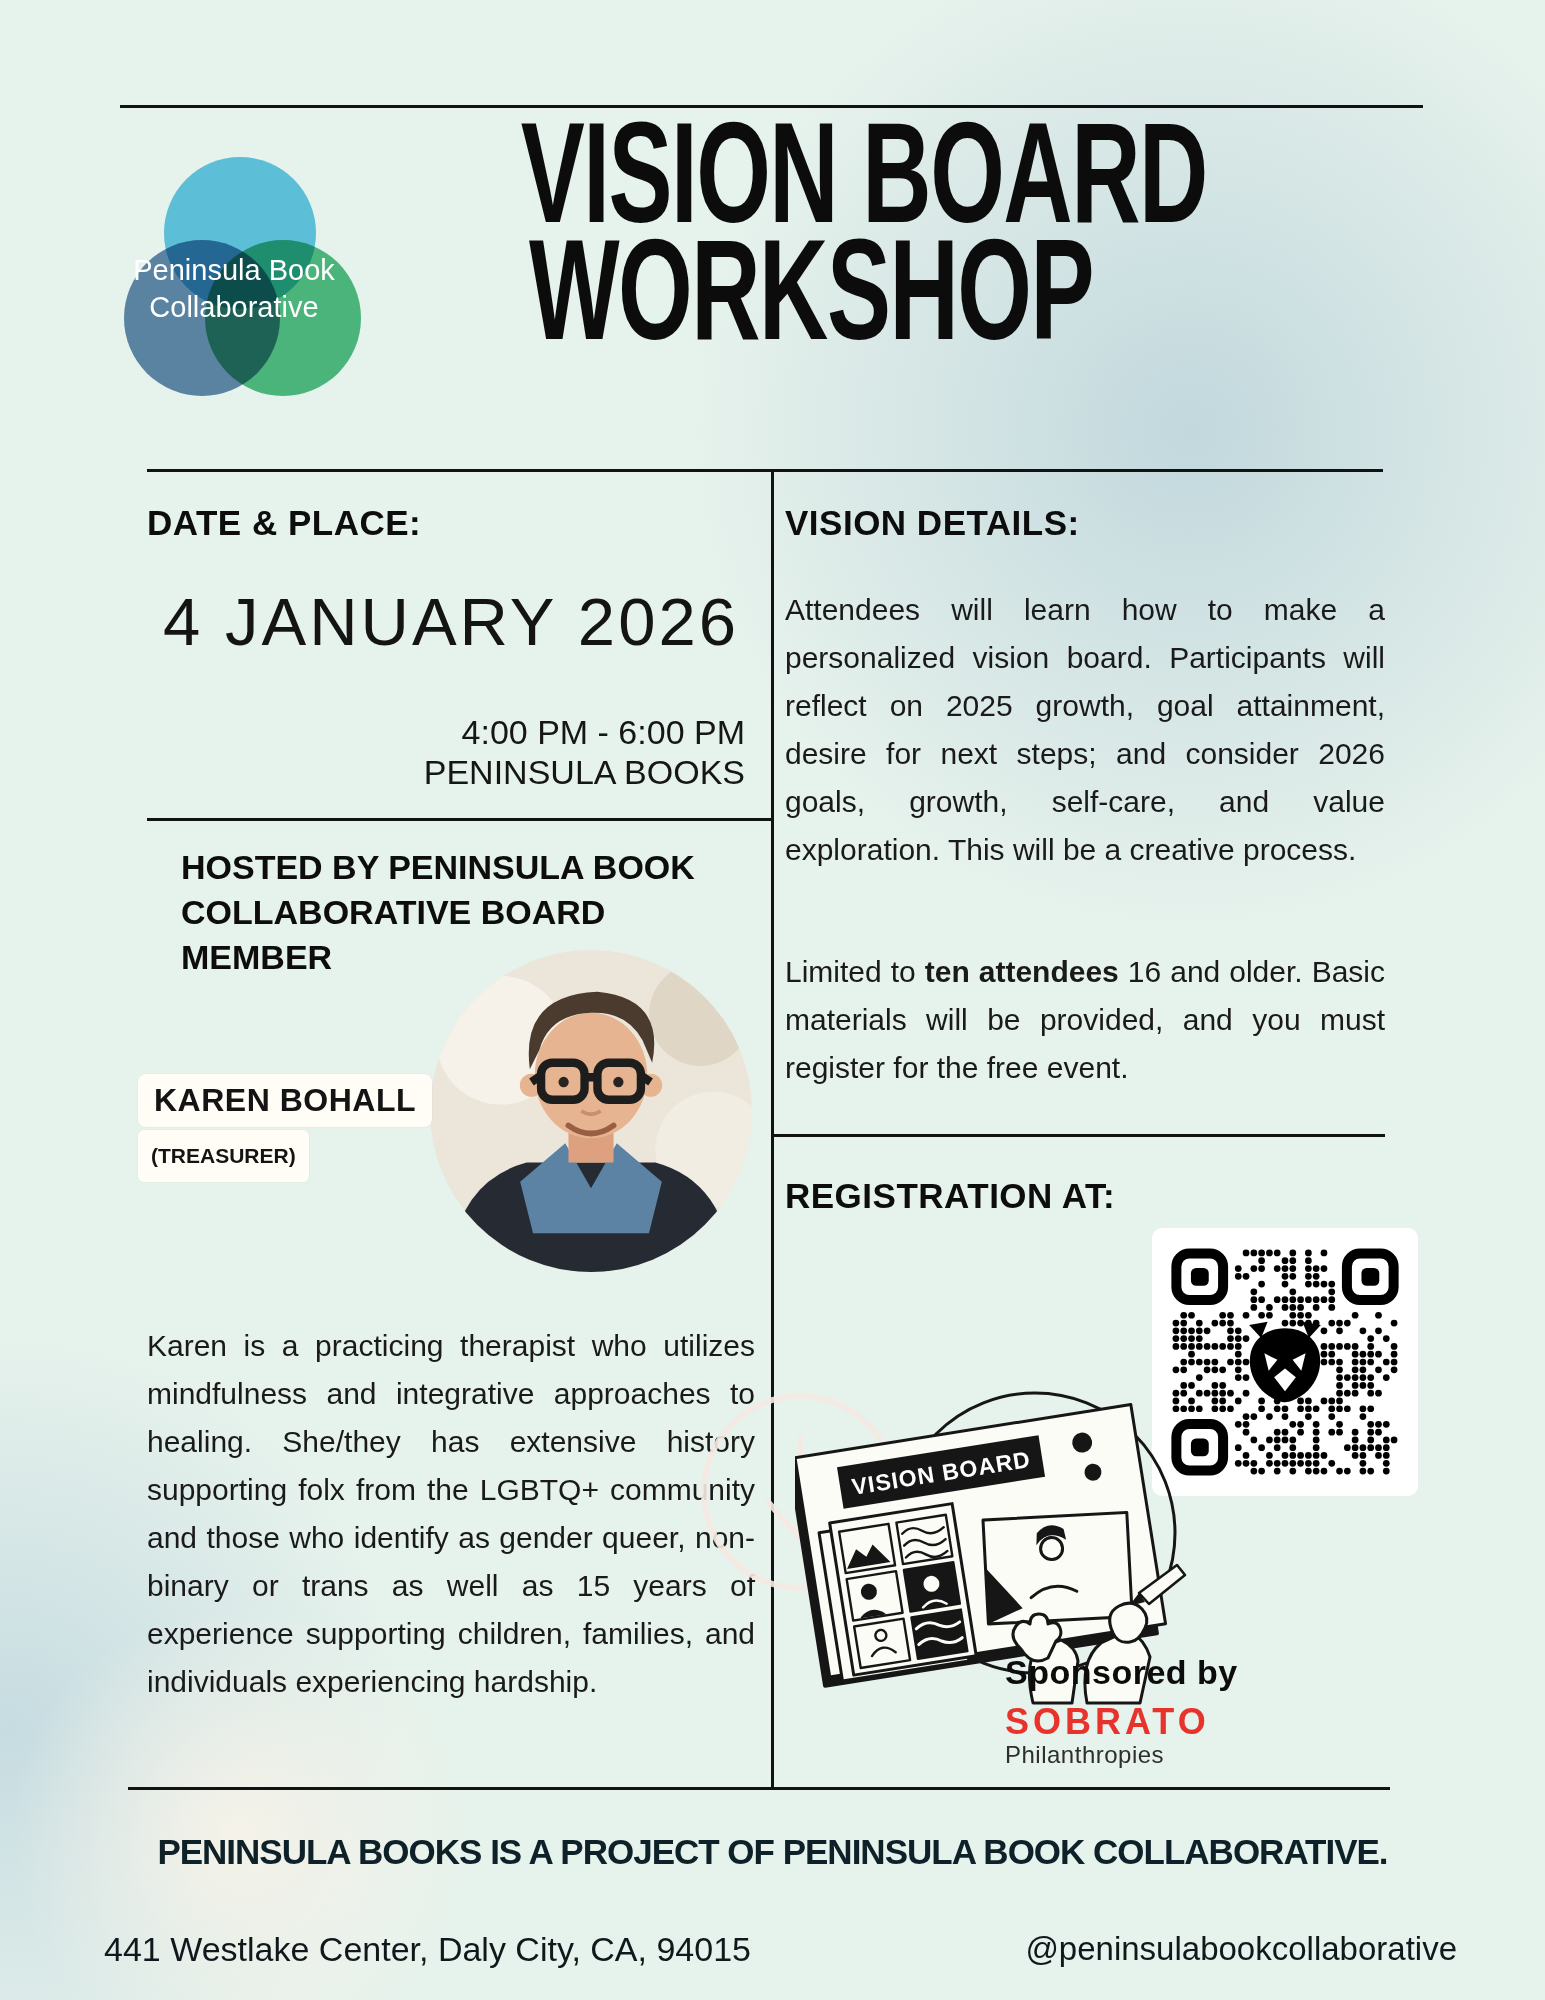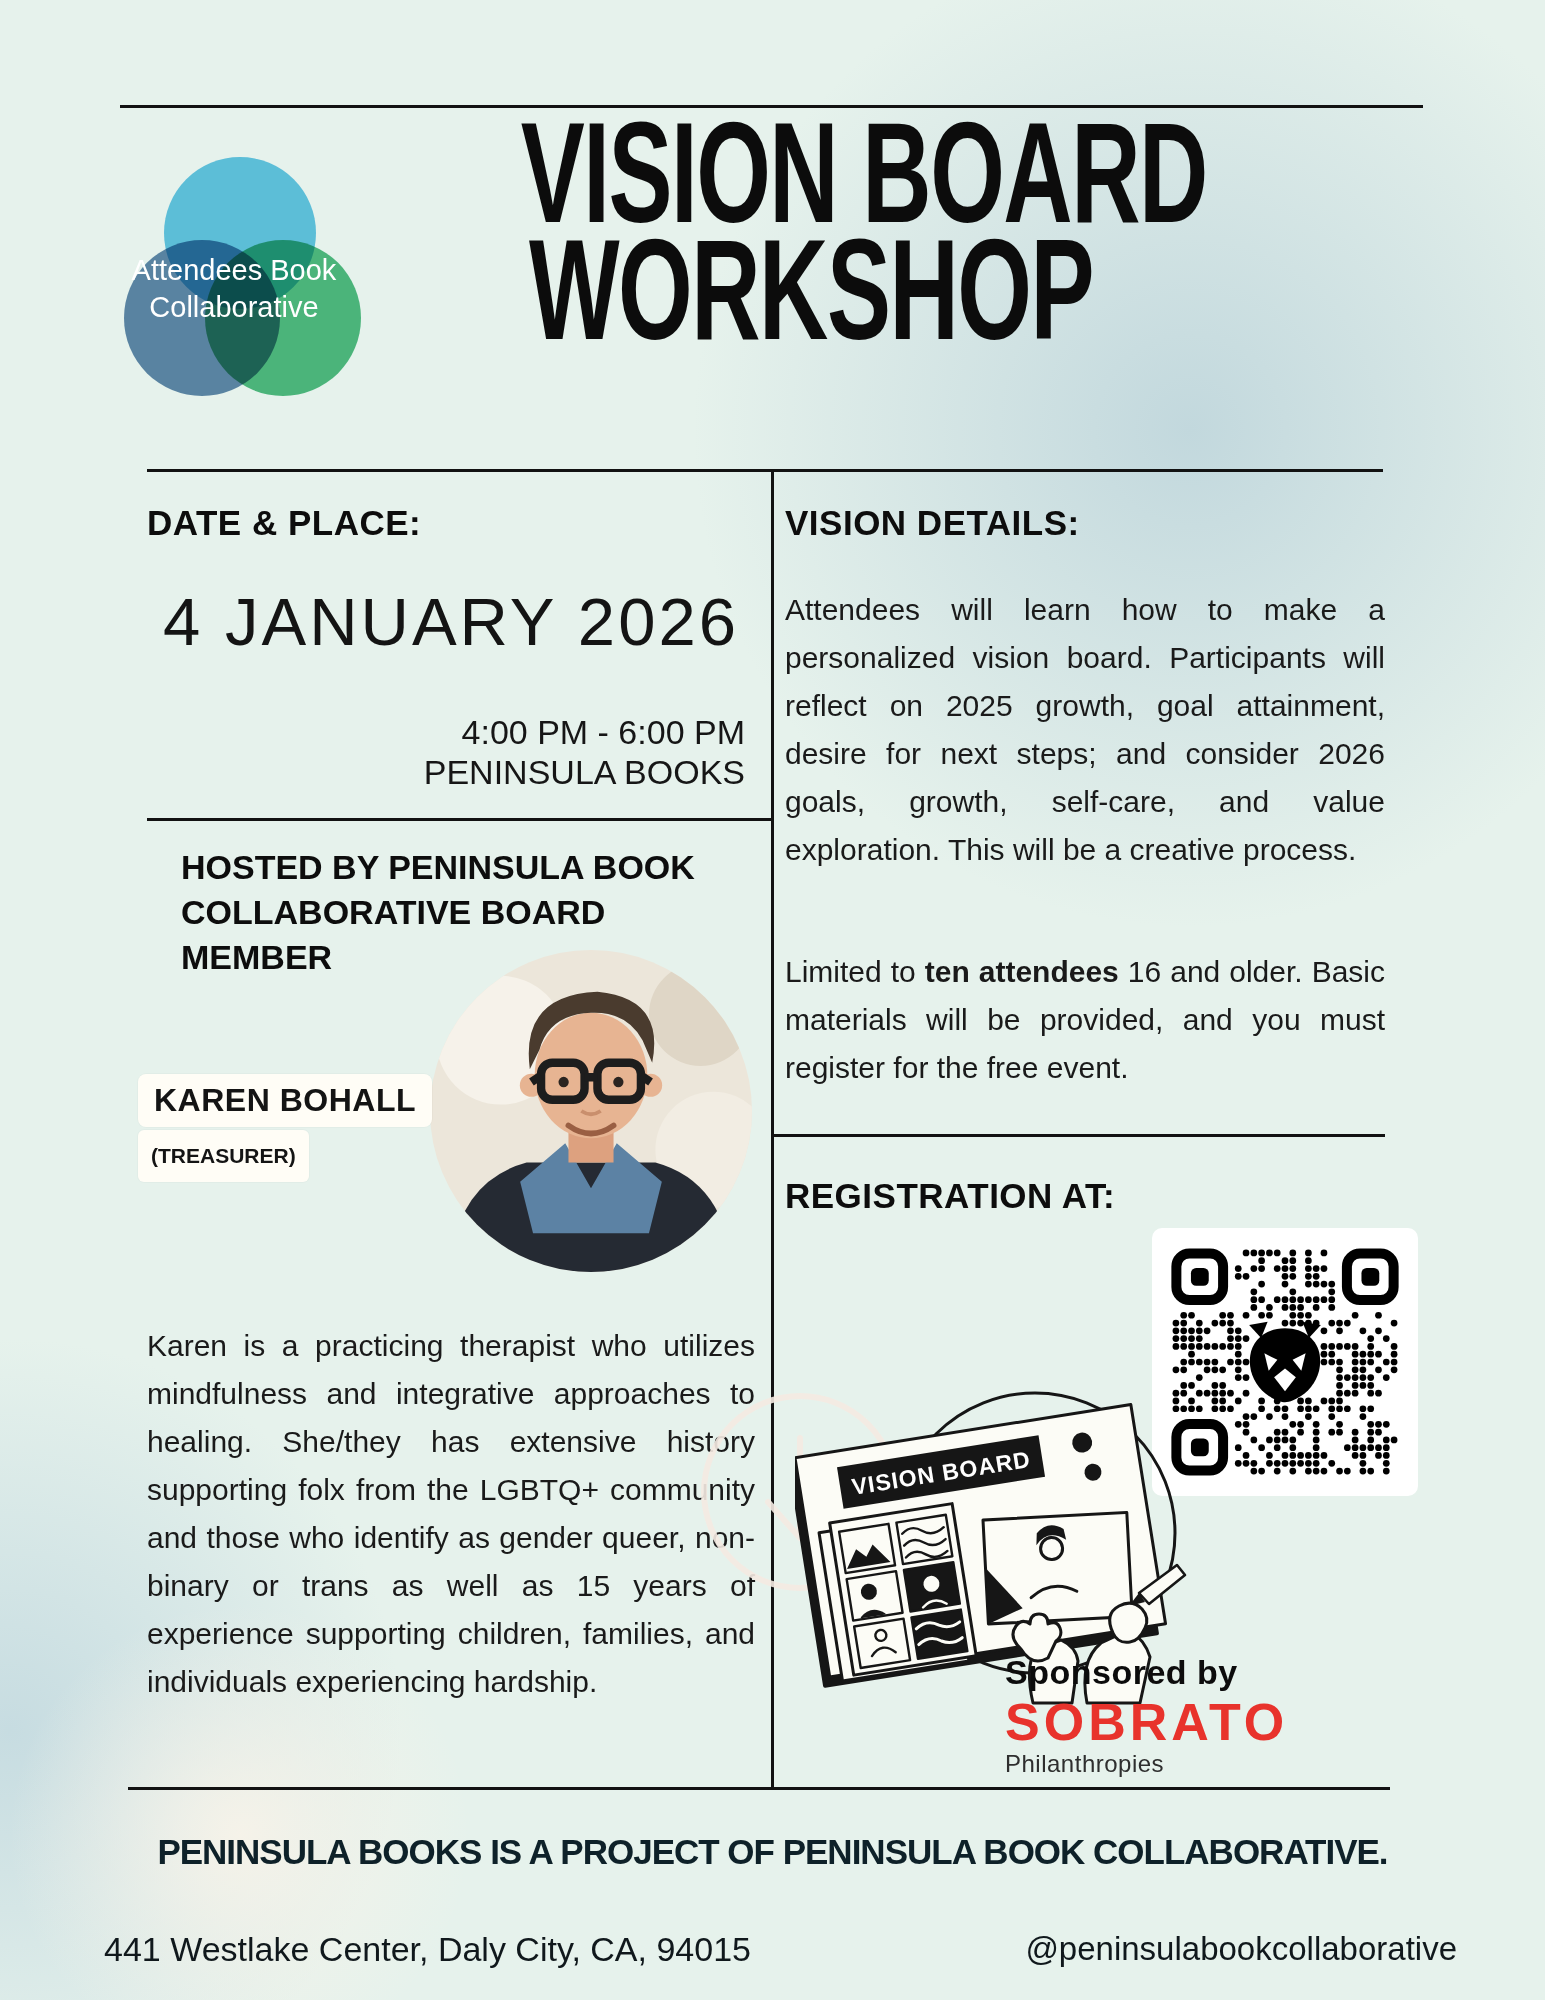--- a/index.html
+++ b/index.html
@@ -41,21 +41,21 @@
   
   #details-text{position:absolute;left:785px;top:586px;width:600px;}
   #capacity-text{position:absolute;left:785px;top:948px;width:600px;}
   
   #qr-card{position:absolute;left:1152px;top:1228px;width:266px;height:268px;background:#ffffff;
     border-radius:10px;}
   #qr-card svg{position:absolute;left:7px;top:8px;}
   
   #sponsor{position:absolute;right:80px;top:1653px;width:460px;text-align:left;}
   #sponsored-by{font-weight:bold;font-size:34px;color:#0c0c0c;letter-spacing:.5px;}
-  #sponsor-name{font-weight:bold;font-size:52px;letter-spacing:4px;margin-top:0;}
+  #sponsor-name{font-weight:bold;font-size:36px;letter-spacing:4px;margin-top:9px;}
   #sponsor-sub{font-size:24px;color:#2e2e2e;margin-top:-2px;letter-spacing:.5px;}
   
   #footer-project{position:absolute;left:0;top:1832px;width:1545px;text-align:center;
     font-weight:bold;font-size:35px;letter-spacing:-1px;color:#0e2129;}
   .footer-small{position:absolute;font-size:33px;color:#10181c;}
   
   #arrow-deco{position:absolute;left:688px;top:1380px;opacity:.9;}
 </style>
 </head>
 <body>
@@ -67,21 +67,21 @@
   <div class="rule" style="left:771px;top:469px;width:3px;height:1321px;"></div>
   <div class="rule" style="left:147px;top:818px;width:624px;height:3px;"></div>
   <div class="rule" style="left:774px;top:1134px;width:611px;height:3px;"></div>
   <div class="rule" style="left:128px;top:1787px;width:1262px;height:3px;"></div>
 
   <div>
     <div class="logo-circle" style="left:164px;top:157px;width:152px;height:152px;background:#59c3e8;opacity:.92;"></div>
     <div class="logo-circle" style="left:124px;top:240px;width:156px;height:156px;background:#5580a7;opacity:.92;"></div>
     <div class="logo-circle" style="left:205px;top:240px;width:156px;height:156px;background:#44b97a;opacity:.92;"></div>
     <div class="logo-text">
-      <div>Attendees Book</div>
+      <div>Peninsula Book</div>
       <div>Collaborative</div>
     </div>
   </div>
 
   <div id="title">
     <span class="title-line">VISION BOARD</span>
     <span class="title-line">WORKSHOP</span>
   </div>
 
   <div class="h-label" style="left:147px;top:503px;">DATE &amp; PLACE:</div>

